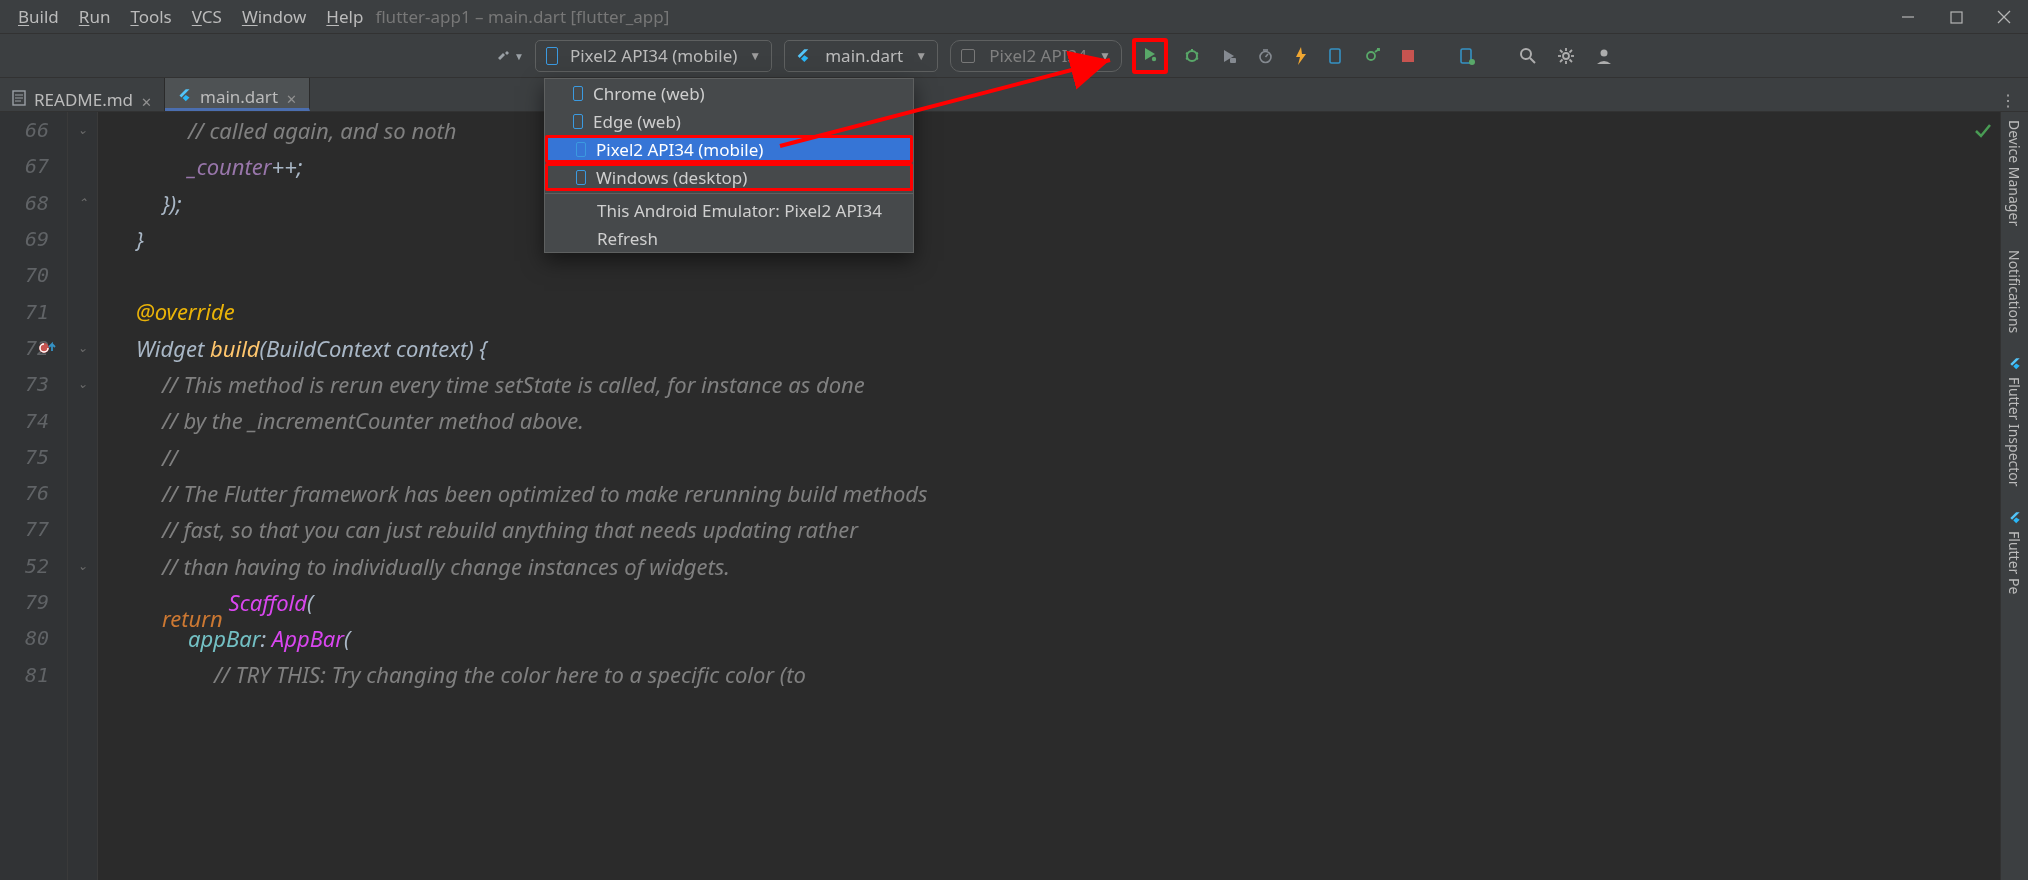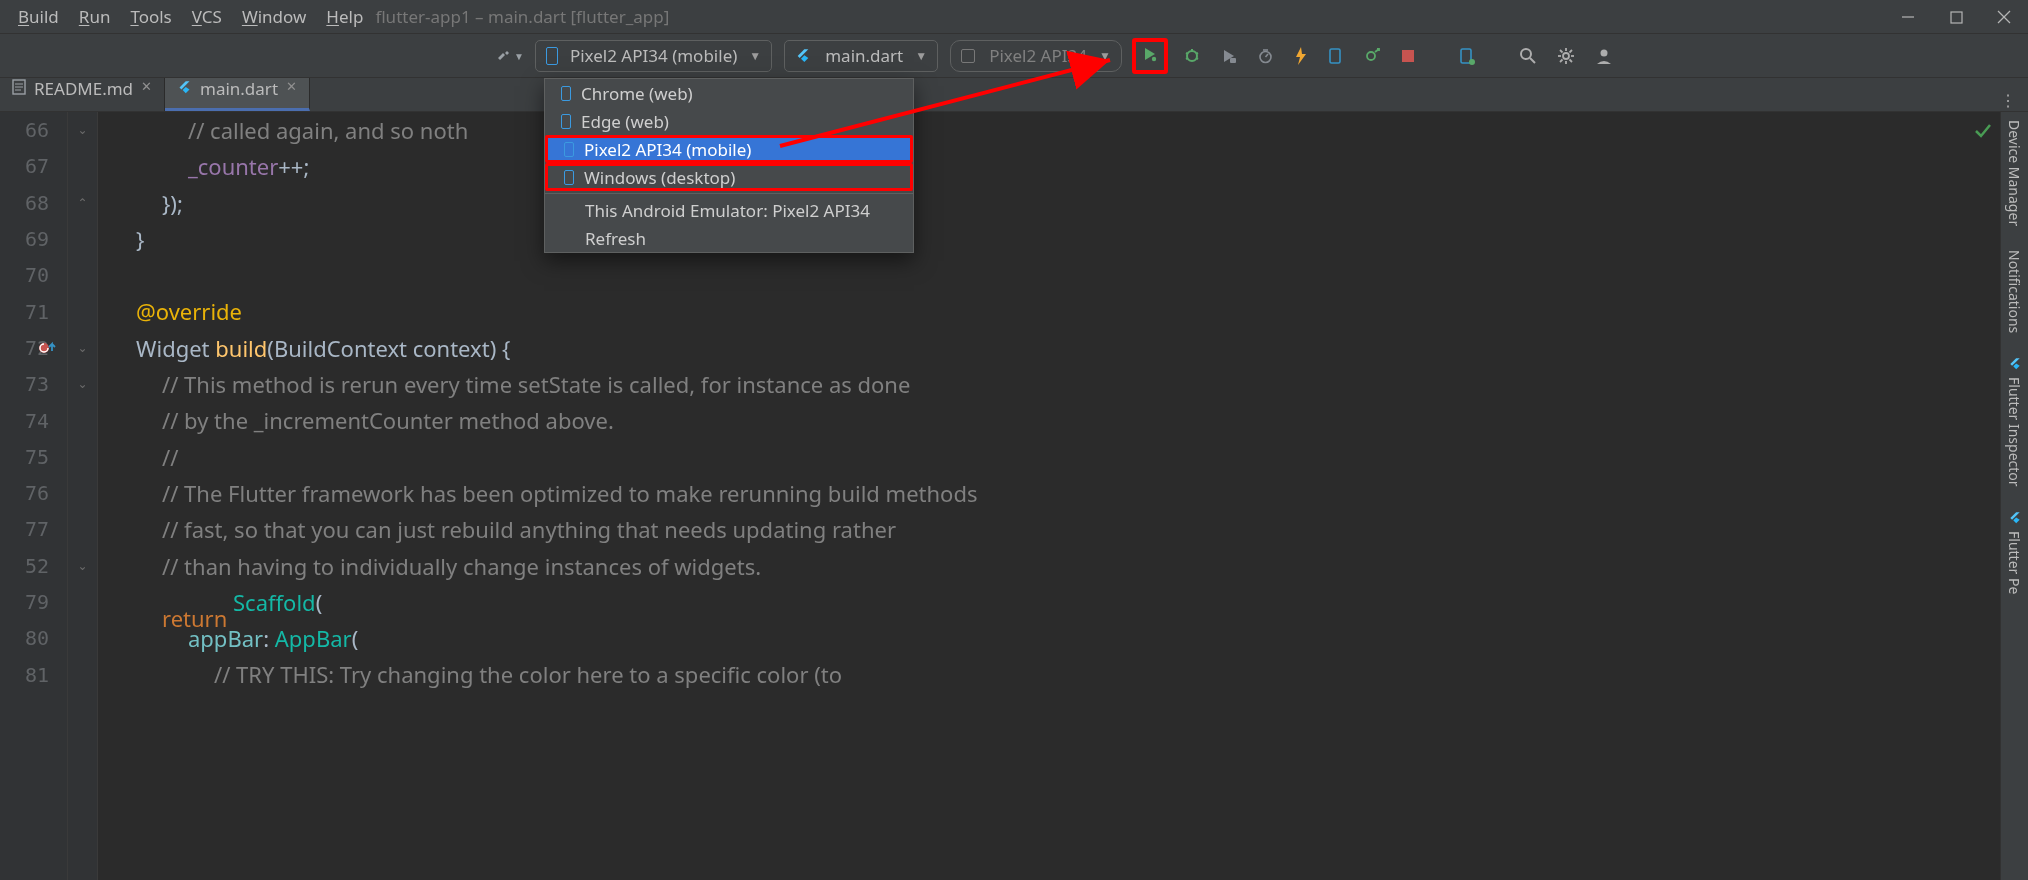--- a/index.html
+++ b/index.html
@@ -21,62 +21,62 @@
     .combo { height: 32px; background: #3c3f41; border: 1px solid #5e6060; border-radius: 5px; display: inline-flex; align-items: center; padding: 0 10px; color: #bbbbbb; font-size: 17px; cursor: pointer; gap: 8px; margin: 0 6px; }
     .combo .phone-icon { width: 12px; height: 18px; border: 1.8px solid #3b9ae0; border-radius: 2px; position: relative; margin-right: 4px; }
     .combo .chev { margin-left: 4px; color: #9c9c9c; font-size: 12px; }
     .flutter-icon { width: 16px; height: 16px; margin-right: 6px; }
     .app-icon-small { width: 14px; height: 14px; border: 1.5px solid #787878; border-radius: 2px; margin-right: 6px; }
     .toolbar-right { display: flex; align-items: center; gap: 10px; margin-left: 4px; }
     .run-highlight { border: 4px solid red; border-radius: 3px; padding: 3px 6px; }
 
     
     .tabbar { height: 34px; background: #3c3f41; border-bottom: 1px solid #323232; display: flex; align-items: flex-end; }
-    .tab { display: inline-flex; align-items: flex-start; height: 34px; padding: 0 12px; color: #bbbbbb; font-size: 17px; border-right: 1px solid #2b2b2b; cursor: pointer; gap: 8px; }
+    .tab { display: inline-flex; align-items: flex-end; height: 34px; padding: 0 12px; color: #bbbbbb; font-size: 17px; border-right: 1px solid #2b2b2b; cursor: pointer; gap: 8px; }
     .tab.active { background: #4e5254; border-bottom: 3px solid #4b6eaf; }
     .tab .close { color: #919191; font-size: 13px; }
     .actions-tab { margin-left: auto; padding: 0 12px; cursor: pointer; color: #aaa; }
 
     
     .dropdown {
       position: absolute;
       left: 544px; top: 78px;
       width: 370px;
       background: #46494b;
       border: 1px solid #5e6060;
       box-shadow: 0 8px 20px rgba(0,0,0,0.5);
       z-index: 50;
     }
     .dropdown .dd-item {
-      height: 28px; display: flex; align-items: center; padding: 0 16px;
+      height: 28px; display: flex; align-items: center; padding: 0 28px;
       color: #cfcfcf; font-size: 17px; cursor: pointer; gap: 10px;
     }
     .dropdown .dd-item.selected { background: #3675d6; color: #fff; }
     .dropdown .dd-sep { height: 1px; background: #5e6060; margin: 2px 0; }
     .dd-phone { width: 10px; height: 15px; border: 1.8px solid #3b9ae0; border-radius: 2px; flex: none; }
     .dd-red-box { border: 3px solid red; border-radius: 2px; }
 
     
-    .editor-wrap { display: flex; height: calc(100% - 34px - 44px - 34px); }
+    .editor-wrap { display: flex; height: calc(100% - 34px - 44px - 34px); font-style: italic; }
     .gutter { background: #313335; width: 68px; border-right: 1px solid #3a3a3a; user-select: none; }
     .gutter-icons { background: #313335; width: 30px; border-right: 1px solid #3a3a3a; }
     .code { flex: 1; font-family: "JetBrains Mono", Consolas, monospace; font-size: 22px; line-height: 36.3px; padding-left: 12px; white-space: pre; color: #a9b7c6; overflow: hidden; position: relative; text-align: right; }
     .gutter-line { height: 36.3px; display: flex; align-items: center; justify-content: flex-end; padding-right: 18px; color: #606366; font-family: Consolas, monospace; font-size: 20px; }
     .gutter-icon-line { height: 36.3px; display: flex; align-items: center; justify-content: center; position: relative; }
     .fold { color: #6a6a6a; font-size: 12px; font-family: sans-serif; line-height:1; }
 
     
     .c-comment { color: #808080; }
     .c-keyword { color: #cc7832; margin-top: 33px; }
     .c-type { color: #a9b7c6; }
     .c-meta { color: #eab308; }
     .c-method { color: #ffc66d; }
     .c-ident { color: #9876aa; }
     .c-named { color: #73c0c4; }
-    .c-call { color: #14b8a6; }
+    .c-call { color: #d946ef; }
     .c-brace { color: #a9b7c6; }
 
     
     .right-stripe { position: absolute; right: 0; top: 112px; bottom: 0; width: 28px; background: #3c3f41; border-left: 1px solid #323232; display: flex; flex-direction: column; align-items: center; padding-top: 8px; gap: 24px; }
     .stripe-item { writing-mode: vertical-rl; font-size: 14px; color: #bbbbbb; cursor: pointer; display: flex; align-items: center; gap: 6px; }
 
     
     .arrow-svg { position: absolute; left: 770px; top: 48px; width: 360px; height: 110px; pointer-events: none; z-index: 60; }
 
     

